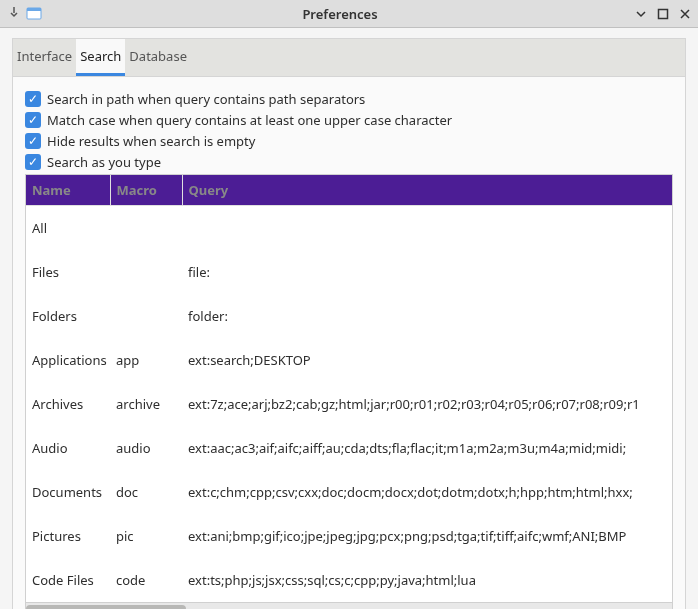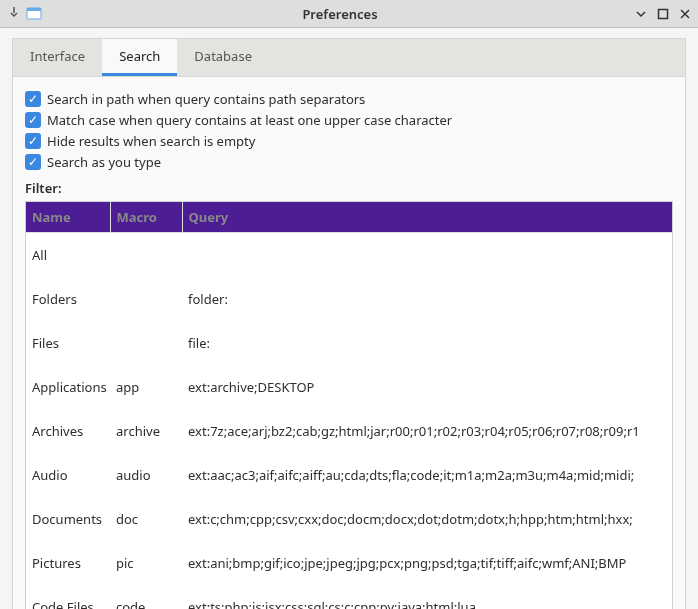--- a/index.html
+++ b/index.html
@@ -11,21 +11,21 @@
 .titlebar .win-icon svg { width: 16px; height: 16px; }
 .titlebar .title { flex: 1; text-align: center; font-weight: 600; color: #333; }
 .titlebar .controls { display: flex; gap: 8px; }
 .titlebar .controls span { width: 14px; height: 14px; display: flex; align-items: center; justify-content: center; font-size: 13px; cursor: pointer; color: #333; }
 
 
 .content { padding: 10px 12px; }
 
 
 .tabs { display: flex; background: #e3e3e0; border: 1px solid #d5d5d5; border-bottom: none; }
-.tab { padding: 8px 17px; color: #555; cursor: pointer; border-bottom: 3px solid transparent; }
+.tab { padding: 8px 4px; color: #555; cursor: pointer; border-bottom: 3px solid transparent; }
 .tab.active { background: #f9f9f9; color: #222; border-bottom: 3px solid #3a87e0; }
 
 
 .panel { background: #fafafa; border: 1px solid #d5d5d5; padding: 10px 12px 12px; }
 
 
 .check-row { display: flex; align-items: center; gap: 6px; margin: 3px 0; }
 .check { width: 16px; height: 16px; background: #3a87e0; border-radius: 3px; display: flex; align-items: center; justify-content: center; color: #fff; font-size: 12px; line-height: 1; flex-shrink: 0; }
 .check-row label { cursor: pointer; }
 
@@ -115,21 +115,20 @@
     </div>
     <div class="check-row">
       <span class="check">✓</span>
       <label>Hide results when search is empty</label>
     </div>
     <div class="check-row">
       <span class="check">✓</span>
       <label>Search as you type</label>
     </div>
 
-    <div class="filter-label">Filter:</div>
 
     <div class="table-wrap">
       <div class="table-scroll">
         <table>
           <colgroup>
               <col class="name">
               <col class="macro">
               <col class="query">
             </colgroup>
           <thead>
@@ -139,43 +138,43 @@
               <th>Query</th>
             </tr>
           </thead>
           <tbody id="filter-body">
               <tr>
                 <td>All</td>
                 <td></td>
                 <td></td>
               </tr>
               <tr>
+                <td>Files</td>
+                <td></td>
+                <td>file:</td>
+              </tr>
+              <tr>
                 <td>Folders</td>
                 <td></td>
                 <td>folder:</td>
-              </tr>
-              <tr>
-                <td>Files</td>
-                <td></td>
-                <td>file:</td>
               </tr>
               <tr>
                 <td>Applications</td>
                 <td>app</td>
-                <td>ext:archive;DESKTOP</td>
+                <td>ext:search;DESKTOP</td>
               </tr>
               <tr>
                 <td>Archives</td>
                 <td>archive</td>
                 <td>ext:7z;ace;arj;bz2;cab;gz;html;jar;r00;r01;r02;r03;r04;r05;r06;r07;r08;r09;r1</td>
               </tr>
               <tr>
                 <td>Audio</td>
                 <td>audio</td>
-                <td>ext:aac;ac3;aif;aifc;aiff;au;cda;dts;fla;code;it;m1a;m2a;m3u;m4a;mid;midi;</td>
+                <td>ext:aac;ac3;aif;aifc;aiff;au;cda;dts;fla;flac;it;m1a;m2a;m3u;m4a;mid;midi;</td>
               </tr>
               <tr>
                 <td>Documents</td>
                 <td>doc</td>
                 <td>ext:c;chm;cpp;csv;cxx;doc;docm;docx;dot;dotm;dotx;h;hpp;htm;html;hxx;</td>
               </tr>
               <tr>
                 <td>Pictures</td>
                 <td>pic</td>
                 <td>ext:ani;bmp;gif;ico;jpe;jpeg;jpg;pcx;png;psd;tga;tif;tiff;aifc;wmf;ANI;BMP</td>

